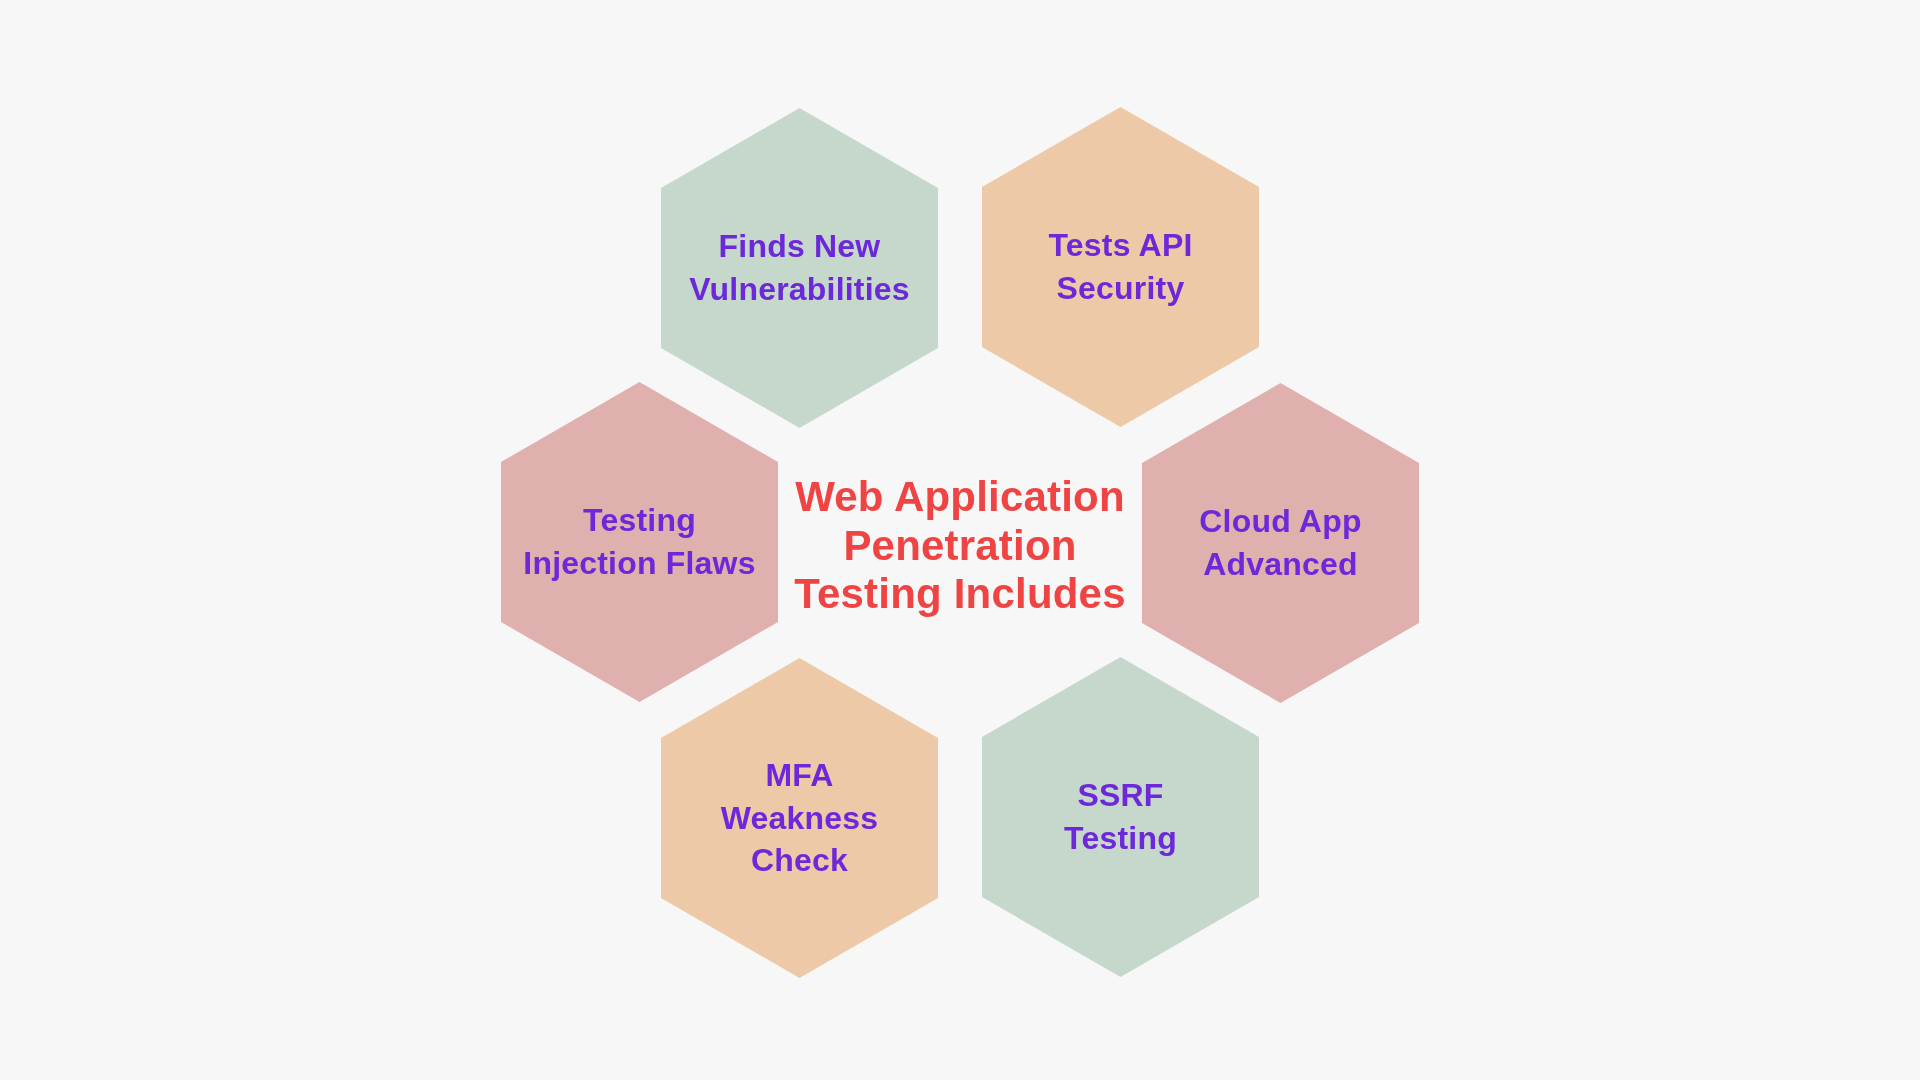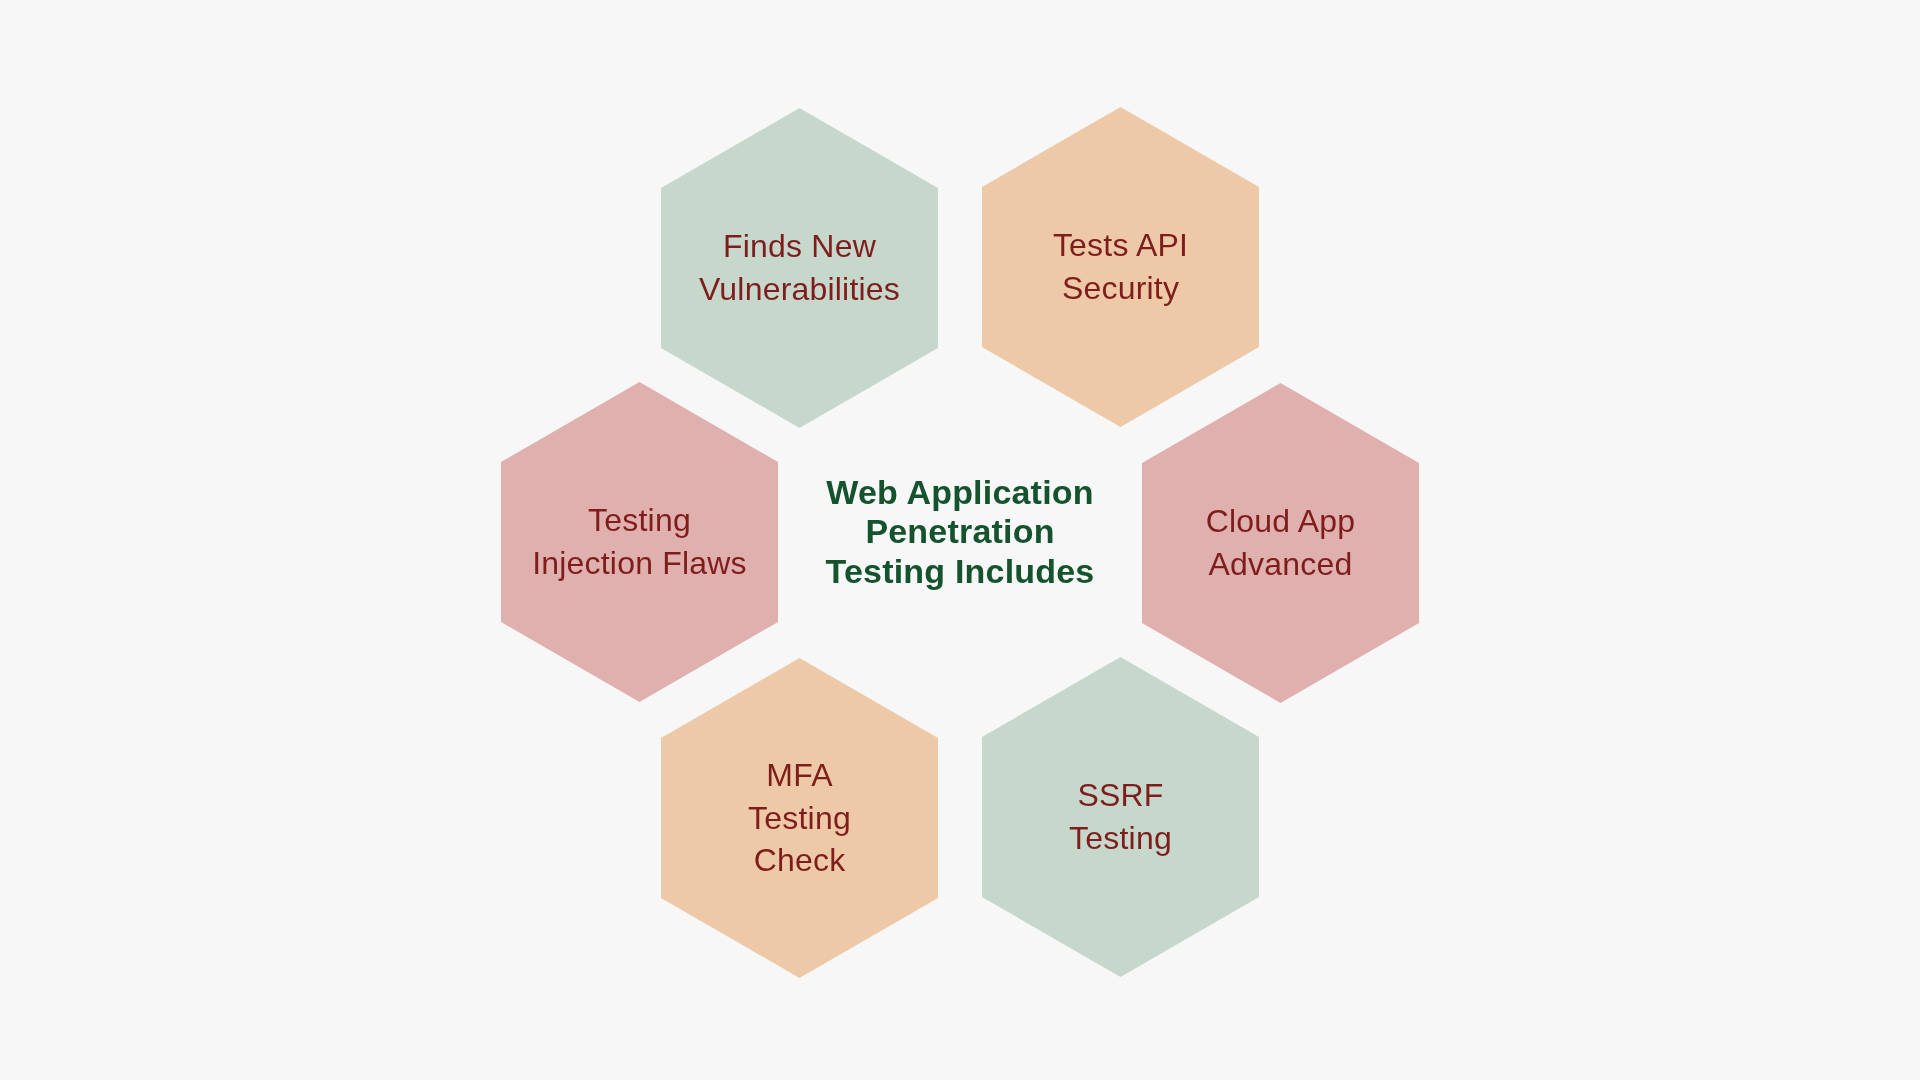--- a/index.html
+++ b/index.html
@@ -19,45 +19,45 @@
   .hex {
     position: absolute;
     width: 277px; height: 320px;
     clip-path: polygon(50% 0%, 100% 25%, 100% 75%, 50% 100%, 0% 75%, 0% 25%);
     display: flex;
     align-items: center;
     justify-content: center;
     text-align: center;
   }
   .hex-label {
-    font-weight: 400;
+    font-weight: 700;
     font-size: 32px;
     line-height: 1.33;
-    color: #7f1d1d;
+    color: #6d28d9;
     white-space: pre-line;
     letter-spacing: 0.2px;
   }
 
   
   .hex-top-left     { left: 661px; top: 108px; }
   .hex-top-right    { left: 982px; top: 107px; }
   .hex-middle-left  { left: 501px; top: 382px; }
   .hex-middle-right { left: 1142px; top: 383px; }
   .hex-bottom-left  { left: 661px; top: 658px; }
   .hex-bottom-right { left: 982px; top: 657px; }
 
   .center-title {
     position: absolute;
     left: 760px; top: 473px;
     width: 400px;
     text-align: center;
     font-weight: 700;
-    font-size: 34px;
+    font-size: 42px;
     line-height: 1.16;
-    color: #14532d;
+    color: #ef4444;
     white-space: pre-line;
     letter-spacing: 0.2px;
   }
 </style>
 </head>
 <body style="background: rgb(247, 247, 247);">
 
 <div class="stage">
 
   <div class="hex hex-top-left" style="background: rgb(197, 216, 203);">
@@ -75,21 +75,21 @@
 Injection Flaws</div>
   </div>
 
   <div class="hex hex-middle-right" style="background: rgb(223, 176, 173);">
     <div class="hex-label">Cloud App
 Advanced</div>
   </div>
 
   <div class="hex hex-bottom-left" style="background: rgb(238, 201, 168);">
     <div class="hex-label">MFA
-Testing
+Weakness
 Check</div>
   </div>
 
   <div class="hex hex-bottom-right" style="background: rgb(197, 216, 203);">
     <div class="hex-label">SSRF
 Testing</div>
   </div>
 
   <div class="center-title">Web Application
 Penetration

